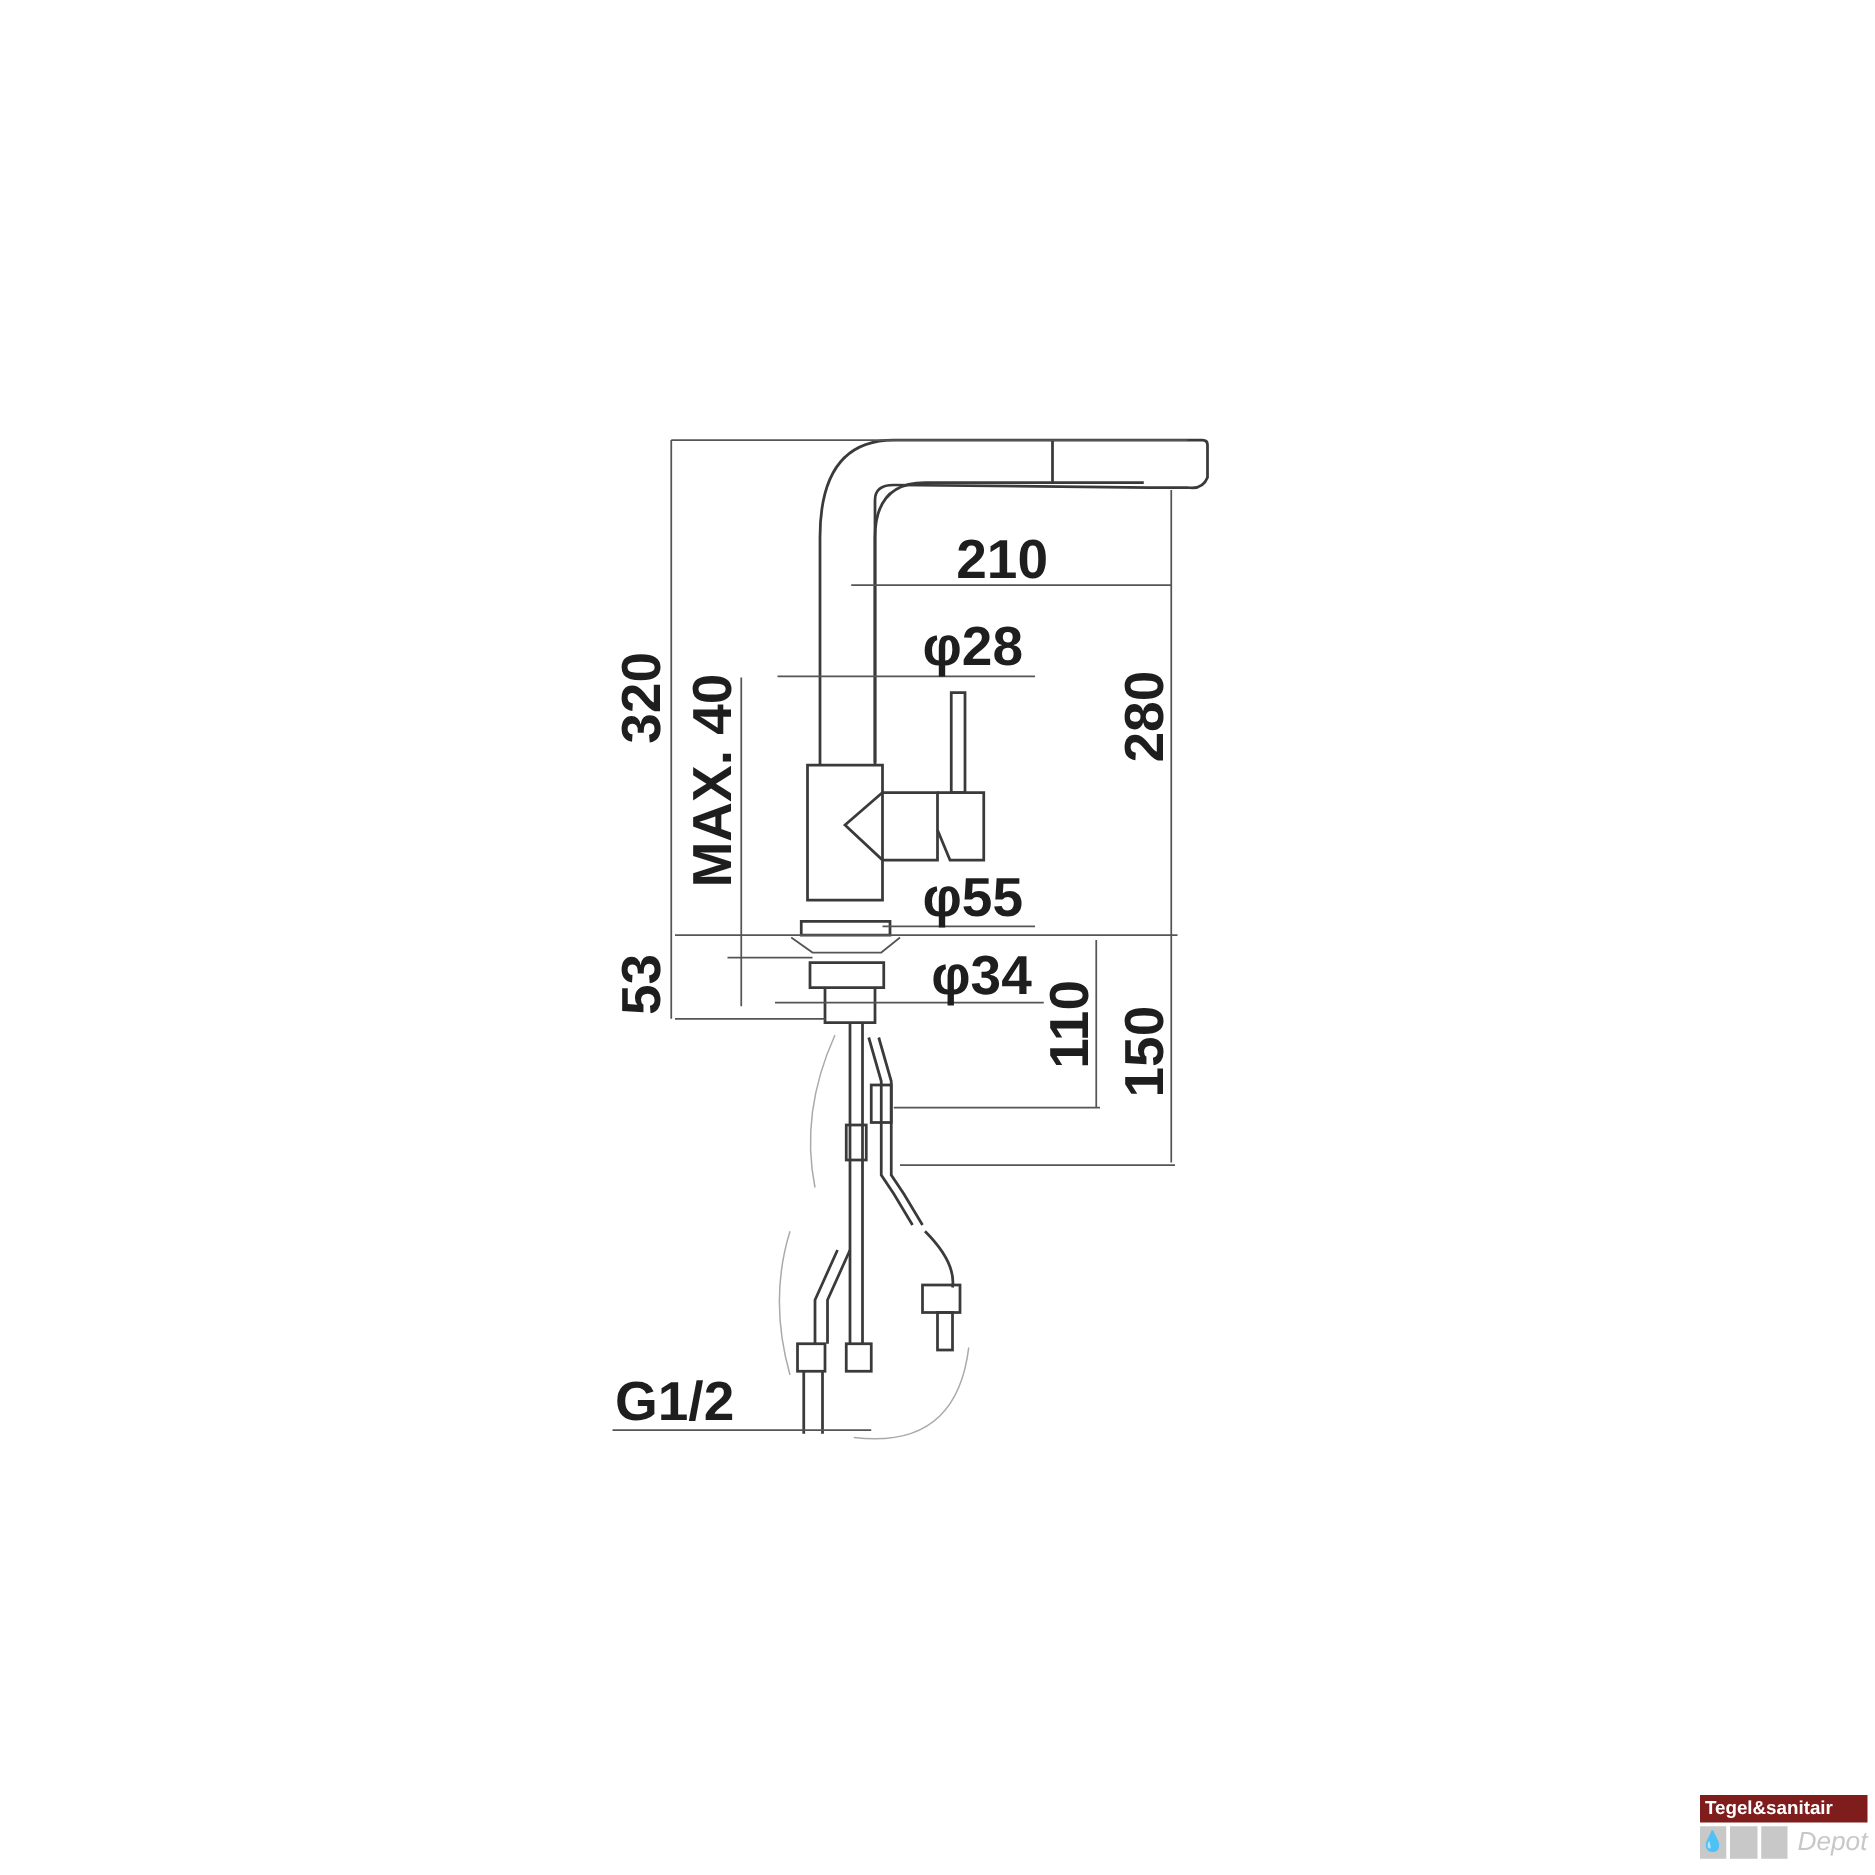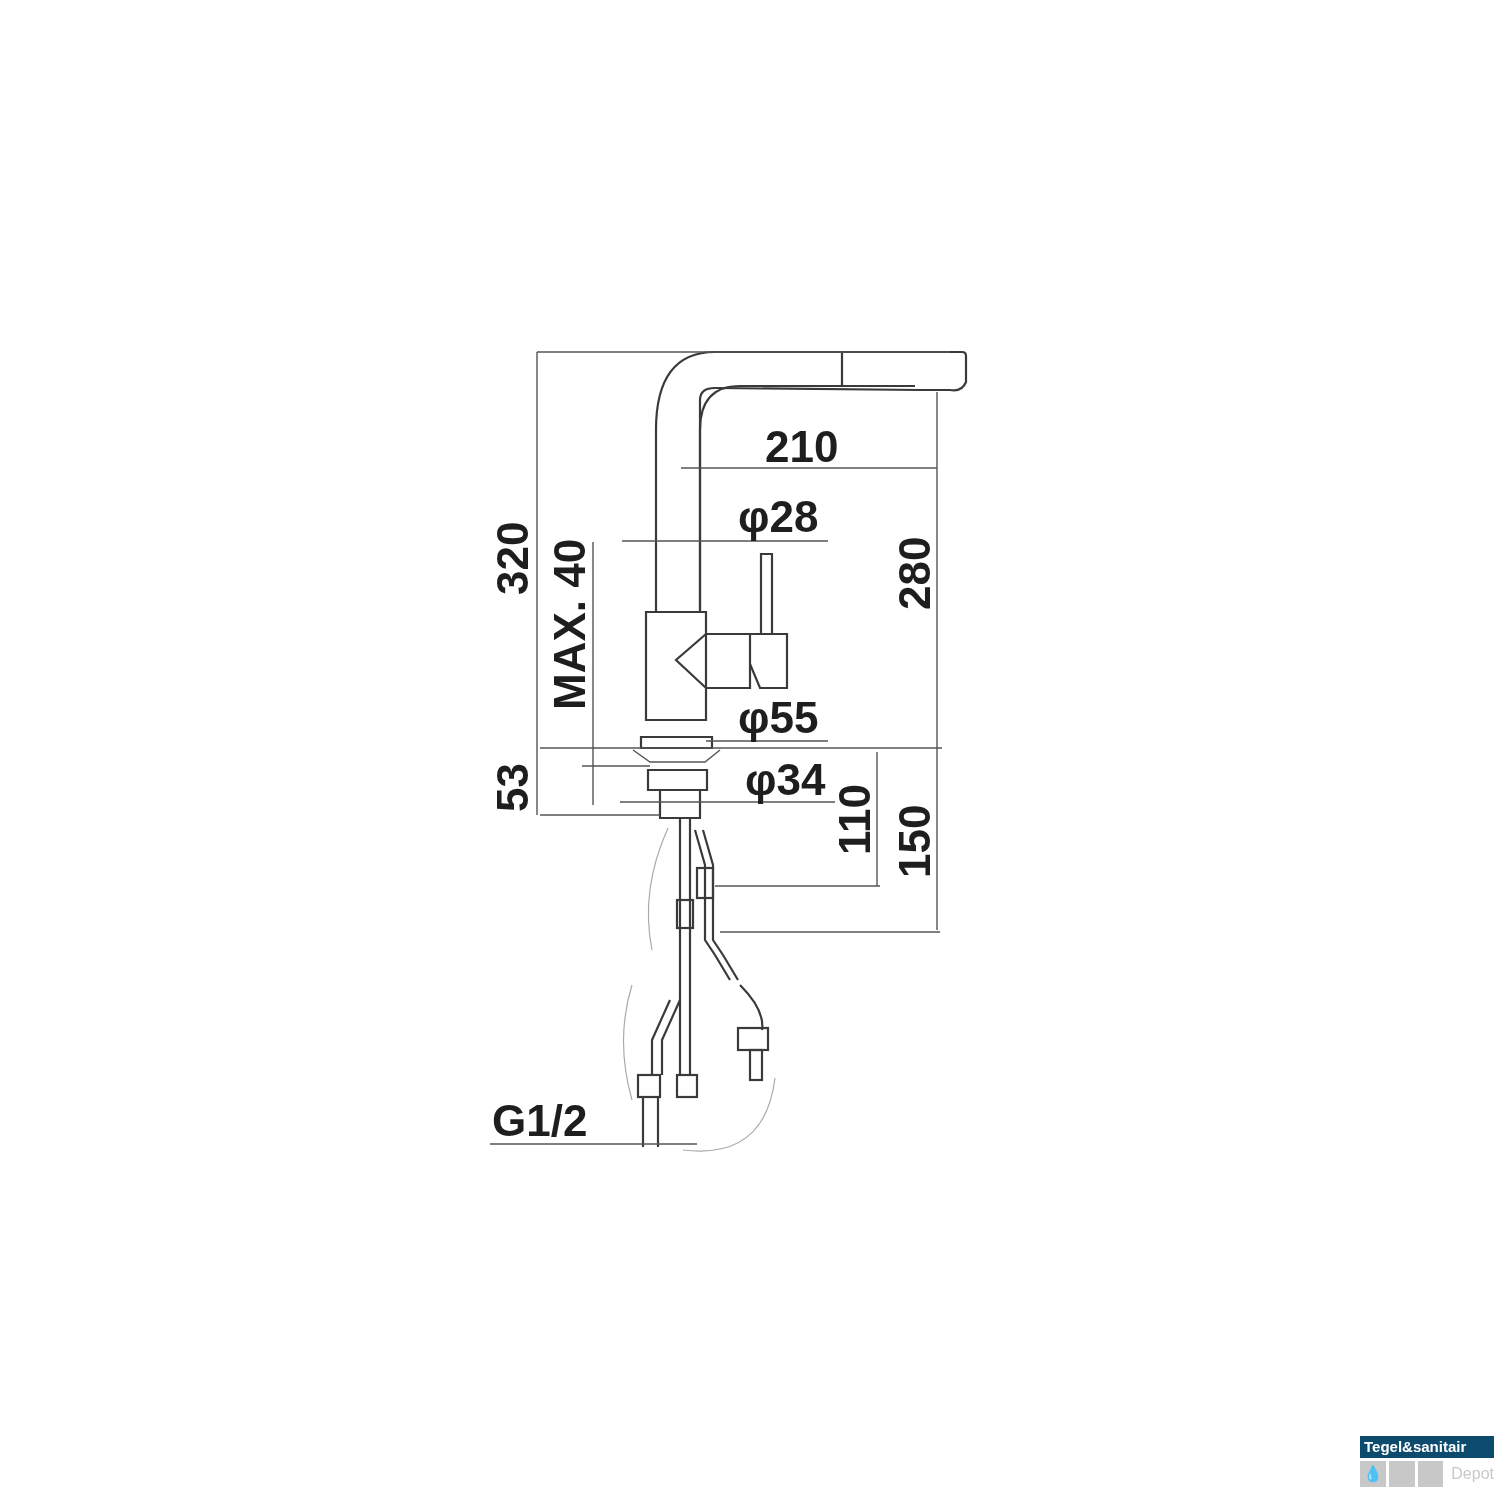--- a/index.html
+++ b/index.html
@@ -3,24 +3,24 @@
   <meta charset="utf-8">
   <style>
     html, body { margin: 0; padding: 0; background: #ffffff; }
     body { width: 1500px; height: 1500px; position: relative; overflow: hidden; font-family: "Liberation Sans", sans-serif; }
     #drawing { position: absolute; left: 0; top: 0; width: 1500px; height: 1500px; }
     .ln { stroke: #3a3a3a; stroke-width: 2.2; fill: none; }
     .thin { stroke: #555; stroke-width: 1.4; fill: none; }
     .faint { stroke: #aaa; stroke-width: 1.2; fill: none; }
     .dimtxt { font-family: "Liberation Sans", sans-serif; font-size: 44px; fill: #1e1e1e; font-weight: bold; }
     .watermark { position: absolute; right: 6px; bottom: 8px; width: 134px; height: 56px; }
-    .wm-top { background: #0c4a6e; color: #ffffff; font-weight: bold; font-size: 15px; padding: 2px 4px; height: 18px; line-height: 18px; width: 126px; }
+    .wm-top { background: #7f1d1d; color: #ffffff; font-weight: bold; font-size: 15px; padding: 2px 4px; height: 18px; line-height: 18px; width: 126px; }
     .wm-row { display: flex; align-items: center; margin-top: 3px; gap: 3px; }
     .wm-box { width: 26px; height: 26px; background: #c8c8c8; color: #fff; font-size: 16px; text-align: center; line-height: 26px; }
-    .wm-depot { color: #c8c8c8; font-size: 16px; margin-left: 5px; }
+    .wm-depot { color: #c8c8c8; font-size: 21px; margin-left: 5px; font-style: italic; }
   </style>
 </head>
 <body>
 
 <svg id="drawing" viewBox="0 0 1500 1500" xmlns="http://www.w3.org/2000/svg">
 
   <g>
 
     <path class="ln" d="M656 612 L656 430 Q656 352 715 352 L962 352 Q966 352 966 356 L966 382 Q962 392 950 390 L920 390 L715 388 Q700 388 700 400 L700 440 M700 440 L700 610"></path>
     <path class="ln" d="M700 612 L700 430 Q700 386 740 386 L915 386"></path>

